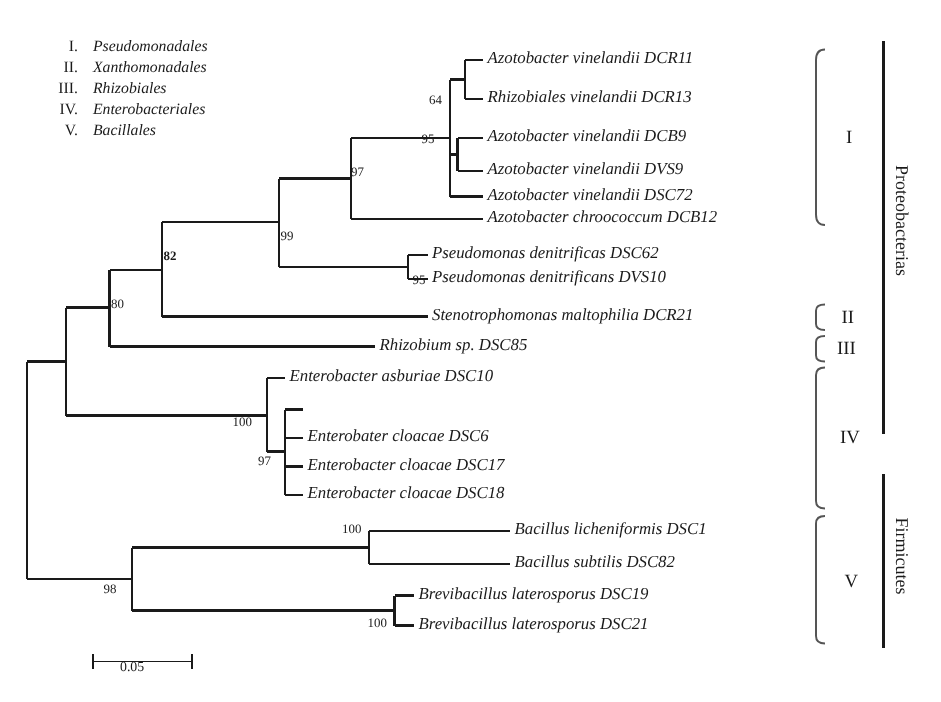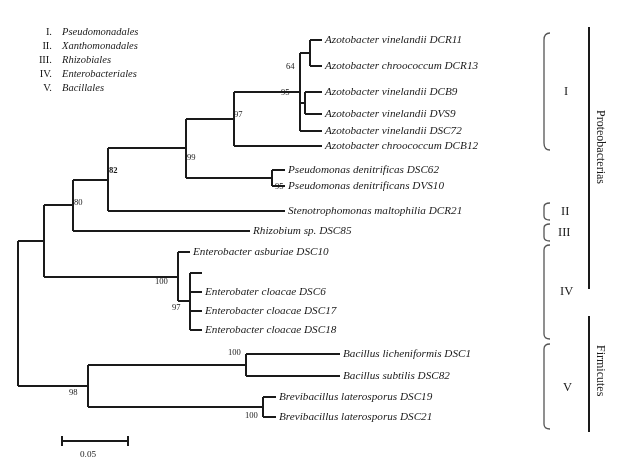--- a/index.html
+++ b/index.html
@@ -203,21 +203,21 @@
     </g>
 
     <g stroke="#1a1a1a" stroke-width="1.3" fill="none" shape-rendering="crispEdges">
       <path d="M62 441 L128 441"></path>
       <path d="M62 436 L62 446"></path>
       <path d="M128 436 L128 446"></path>
     </g>
   </svg>
 
   <div class="taxon" style="left:325px; top:34px;">Azotobacter vinelandii DCR11</div>
-  <div class="taxon" style="left:325px; top:60px;">Azotobacter chroococcum DCR13</div>
+  <div class="taxon" style="left:325px; top:60px;">Rhizobiales vinelandii DCR13</div>
   <div class="taxon" style="left:325px; top:86px;">Azotobacter vinelandii DCB9</div>
   <div class="taxon" style="left:325px; top:108px;">Azotobacter vinelandii DVS9</div>
   <div class="taxon" style="left:325px; top:125px;">Azotobacter vinelandii DSC72</div>
   <div class="taxon" style="left:325px; top:140px;">Azotobacter chroococcum DCB12</div>
   <div class="taxon" style="left:288px; top:164px;">Pseudomonas denitrificas DSC62</div>
   <div class="taxon" style="left:288px; top:180px;">Pseudomonas denitrificans DVS10</div>
   <div class="taxon" style="left:288px; top:205px;">Stenotrophomonas maltophilia DCR21</div>
   <div class="taxon" style="left:253px; top:225px;">Rhizobium sp. DSC85</div>
   <div class="taxon" style="left:193px; top:246px;">Enterobacter asburiae DSC10</div>
   <div class="taxon" style="left:205px; top:286px;">Enterobater cloacae DSC6</div>
@@ -243,15 +243,15 @@
 
   <div class="group-num" style="left:564px; top:85px;">I</div>
   <div class="group-num" style="left:561px; top:205px;">II</div>
   <div class="group-num" style="left:558px; top:226px;">III</div>
   <div class="group-num" style="left:560px; top:285px;">IV</div>
   <div class="group-num" style="left:563px; top:381px;">V</div>
 
   <div class="phylum" style="left:595px; top:110px;">Proteobacterias</div>
   <div class="phylum" style="left:595px; top:345px;">Firmicutes</div>
 
-  <div class="scale-label" style="left:80px; top:450px;">0.05</div>
+  <div class="scale-label" style="left:80px; top:440px;">0.05</div>
 
 </div>
 
 </body></html>

